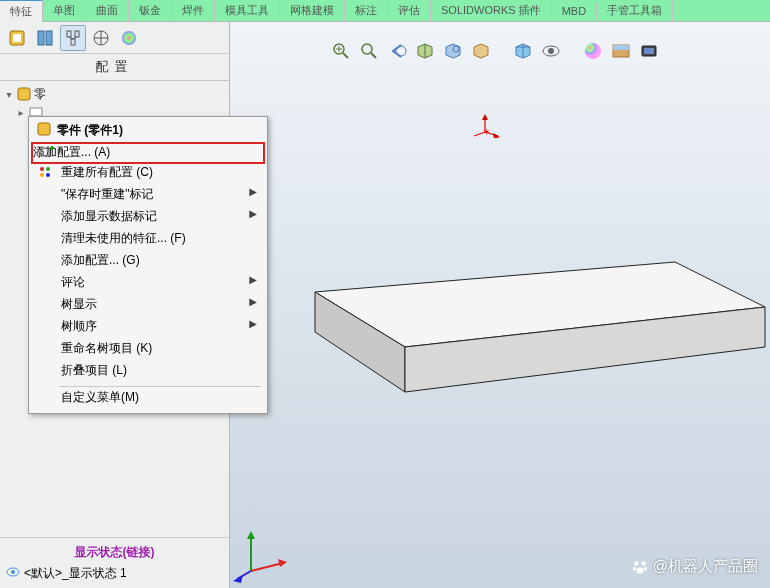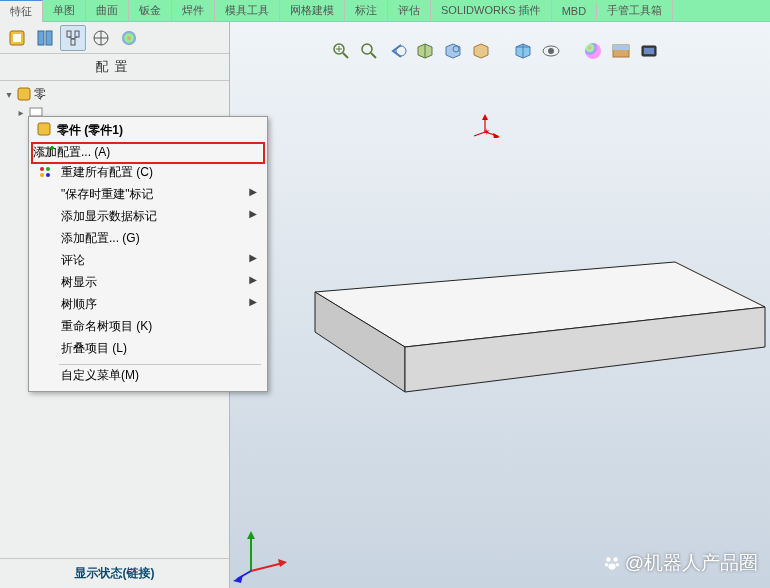--- a/index.html
+++ b/index.html
@@ -15,41 +15,41 @@
 .sidebar-toolbar { height: 32px; display: flex; align-items: center; padding: 2px 4px; gap: 2px; border-bottom: 1px solid #c8c8c8; }
 .sidebar-toolbar .tbtn { width: 26px; height: 26px; display: flex; align-items: center; justify-content: center; border: 1px solid transparent; cursor: pointer; border-radius: 2px; }
 .panel-title { text-align: center; font-size: 13px; padding: 4px 16px; letter-spacing: 6px; color: #333; border-bottom: 1px solid #c8c8c8; }
 
 .tree { flex: 1; padding: 4px 2px; font-size: 12px; color: #222; overflow: hidden; }
 .tree-row { display: flex; align-items: center; height: 18px; padding-left: 2px; gap: 3px; }
 .tree-row .exp { width: 10px; text-align: center; color: #666; font-size: 10px; cursor: pointer; }
 .tree-icon { width: 14px; height: 14px; display: inline-block; }
 
 .display-state { border-top: 1px solid #c8c8c8; padding: 4px 0; font-size: 12px; }
-.display-state-title { text-align: center; color: #0c4a6e; padding: 2px 13px; font-weight: bold; }
+.display-state-title { text-align: center; color: #a21caf; padding: 2px 13px; font-weight: bold; }
 .display-state-item { display: flex; align-items: center; padding: 2px 6px; gap: 4px; }
 
 .viewport { flex: 1; position: relative; background: linear-gradient(#f0f4f8 0%, #c8d4e0 100%); }
 .view-toolbar { position: absolute; top: 18px; left: 100px; display: flex; gap: 6px; align-items: center; }
 .view-toolbar .vbtn { width: 22px; height: 22px; display: flex; align-items: center; justify-content: center; cursor: pointer; }
 .view-toolbar .sep { width: 8px; }
 
 .block { position: absolute; left: 65px; top: 230px; width: 490px; height: 180px; }
 .triad { position: absolute; left: 3px; bottom: 5px; width: 60px; height: 60px; }
 .origin-marker { position: absolute; left: 240px; top: 92px; color: #d00; font-size: 14px; pointer-events: none; }
 
 .ctx-menu { position: absolute; left: 28px; top: 116px; width: 240px; background: #f5f5f5; border: 1px solid #9a9a9a; box-shadow: 2px 2px 5px rgba(0,0,0,.3); font-size: 12px; padding: 2px; z-index: 50; }
 .ctx-header { display: flex; align-items: center; padding: 3px 6px; font-weight: bold; gap: 6px; }
 .ctx-item { display: flex; align-items: flex-start; height: 22px; padding: 0 6px 0 30px; position: relative; cursor: pointer; }
 .ctx-item .arrow { position: absolute; right: 8px; color: #444; font-size: 10px; }
 .ctx-item .mi-icon { position: absolute; left: 6px; width: 16px; height: 16px; }
 .ctx-sep { height: 1px; background: #c8c8c8; margin: 2px 4px 2px 28px; }
 .highlight-box { border: 2px solid #d22; padding: 0; }
 
-.watermark { position: absolute; right: 12px; bottom: 12px; color: #fff; font-size: 19px; font-weight: 500; text-shadow: 0 0 3px rgba(0,0,0,.5); display: flex; align-items: center; gap: 4px; }
+.watermark { position: absolute; right: 12px; bottom: 12px; color: #fff; font-size: 15px; font-weight: 500; text-shadow: 0 0 3px rgba(0,0,0,.5); display: flex; align-items: center; gap: 4px; }
 .paw { width: 18px; height: 18px; }
 </style>
 </head>
 <body>
 
 <div class="ribbon-tabs">
   <div class="tab active">特征</div>
   <div class="tab">单图</div>
   <div class="tab">曲面</div>
   <div class="tab">钣金</div>
@@ -118,20 +118,27 @@
       </div>
       <div class="tree-row" style="padding-left:14px">
         <span class="exp">▸</span>
         <span class="tree-icon"><svg width="14" height="14">
               <rect x="1" y="3" width="12" height="8" fill="#fff" stroke="#888"></rect>
             </svg></span>
       </div>
     </div>
     <div class="display-state">
       <div class="display-state-title">显示状态(链接)</div>
+      <div class="display-state-item">
+        <span><svg width="14" height="14">
+              <ellipse cx="7" cy="7" rx="6" ry="4" fill="none" stroke="#4a90d9"></ellipse>
+              <circle cx="7" cy="7" r="2" fill="#4a90d9"></circle>
+            </svg></span>
+        <span>&lt;默认&gt;_显示状态 1</span>
+      </div>
     </div>
   </div>
 
   <div class="viewport">
     <div class="view-toolbar">
       <div class="vbtn">
           <svg width="20" height="20">
             <circle cx="8" cy="8" r="5" fill="none" stroke="#5a7a3a" stroke-width="1.5"></circle>
             <line x1="12" y1="12" x2="17" y2="17" stroke="#5a7a3a" stroke-width="2"></line>
             <path d="M5 8h6M8 5v6" stroke="#5a7a3a"></path>
@@ -273,20 +280,23 @@
       </div>
       <div class="ctx-item">
         <span>"保存时重建"标记</span>
         <span class="arrow">▶</span>
       </div>
       <div class="ctx-item">
         <span>添加显示数据标记</span>
         <span class="arrow">▶</span>
       </div>
       <div class="ctx-item">
+        <span>清理未使用的特征... (F)</span>
+      </div>
+      <div class="ctx-item">
         <span>添加配置... (G)</span>
       </div>
       <div class="ctx-item">
         <span>评论</span>
         <span class="arrow">▶</span>
       </div>
       <div class="ctx-item">
         <span>树显示</span>
         <span class="arrow">▶</span>
       </div>

